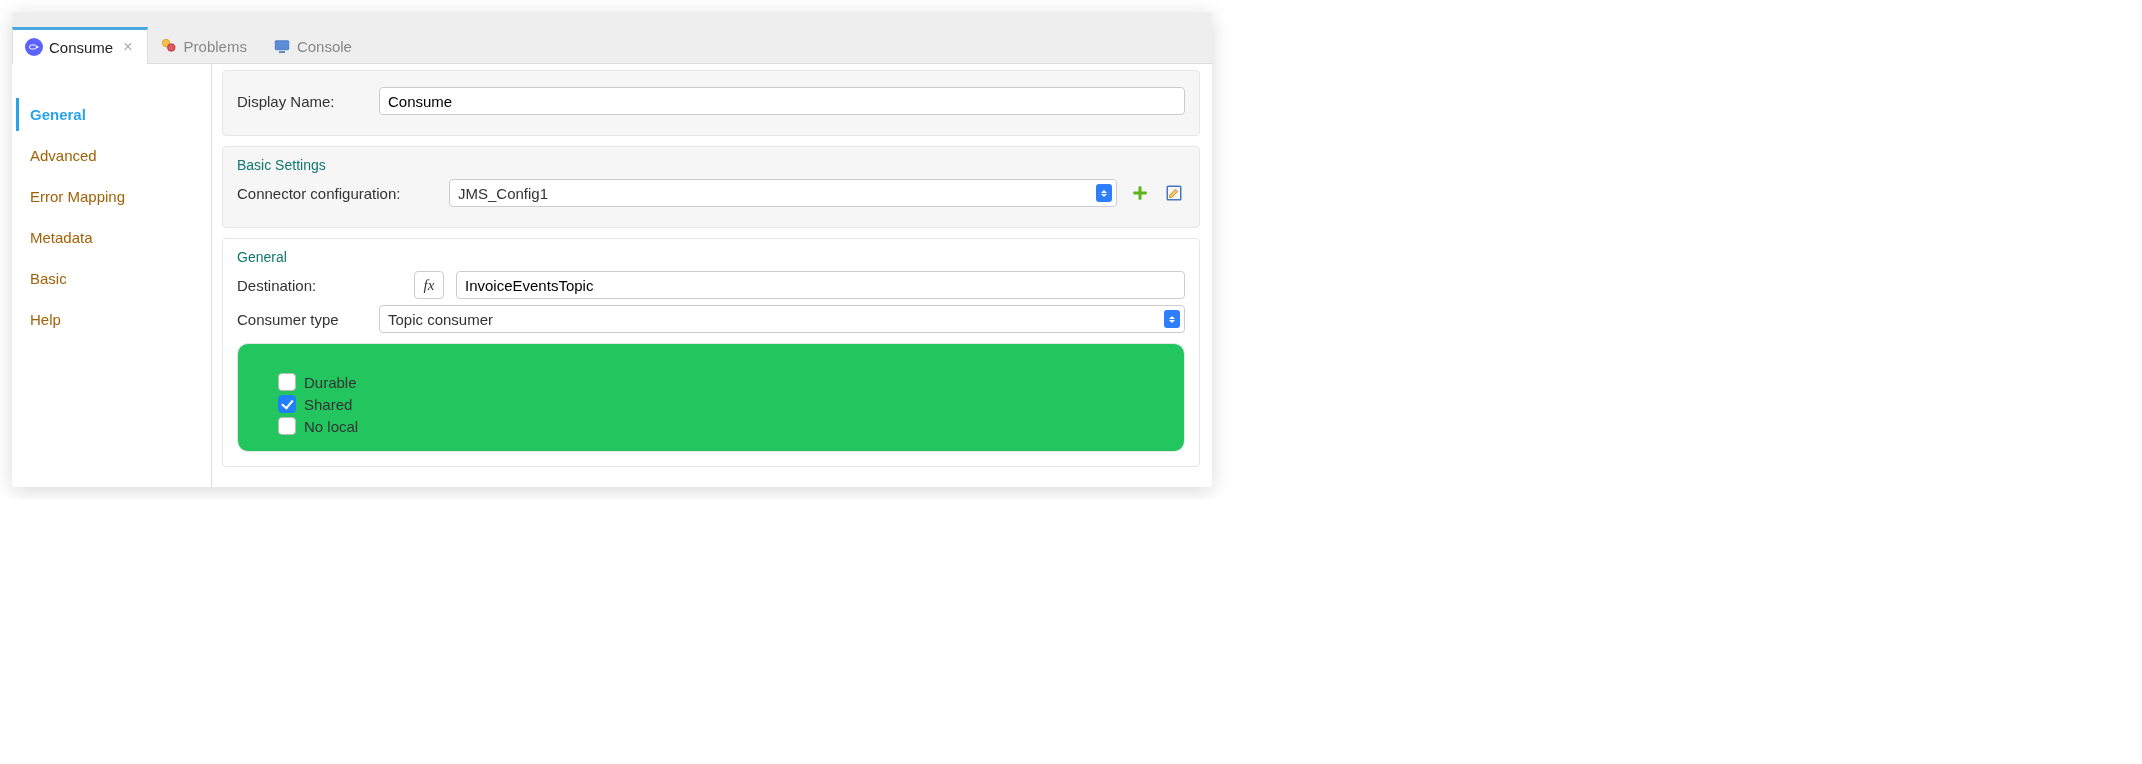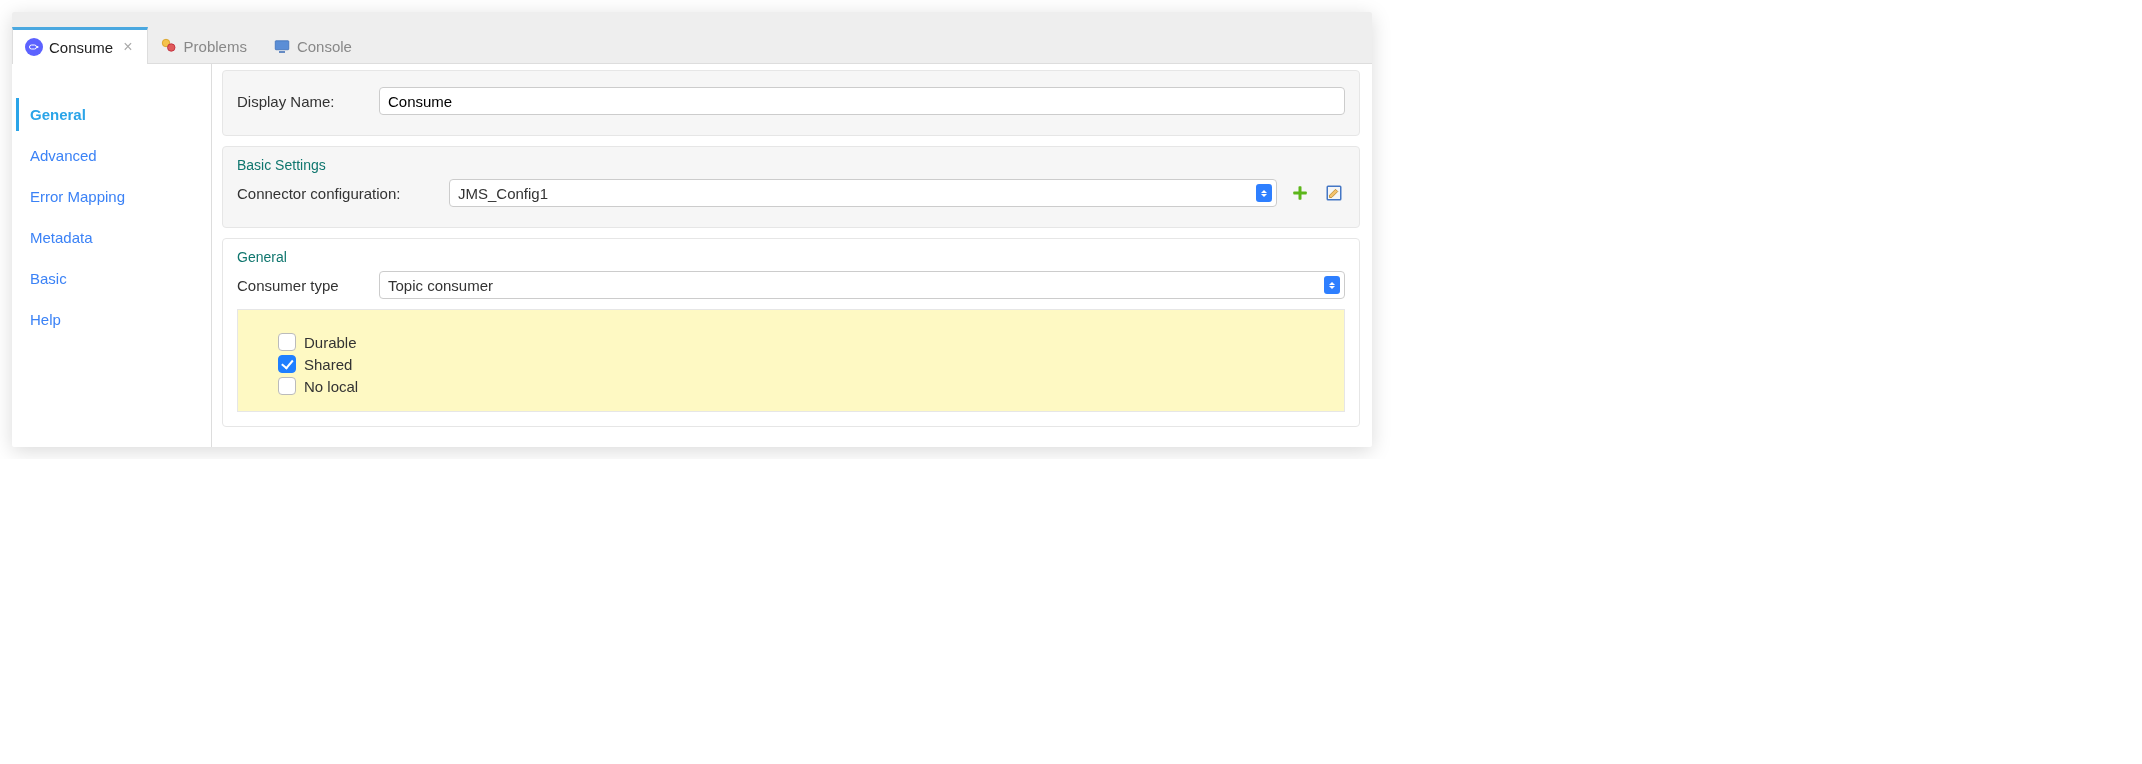--- a/index.html
+++ b/index.html
@@ -3,21 +3,21 @@
 <meta charset="utf-8">
 <style>
   * { box-sizing: border-box; margin: 0; padding: 0; }
   body {
     font-family: -apple-system, BlinkMacSystemFont, "Segoe UI", Arial, sans-serif;
     font-size: 14px;
     color: #333;
     background: #fff;
   }
   .window {
-    width: 1360px;
+    width: 1200px;
     background: #fff;
     box-shadow: 0 4px 20px rgba(0,0,0,0.15);
     margin: 12px;
     border-radius: 2px;
     overflow: hidden;
   }
   .tabbar {
     display: flex;
     align-items: flex-end;
     background: #eeeeee;
@@ -51,21 +51,21 @@
   }
   .sidebar {
     width: 200px;
     border-right: 1px solid #ddd;
     padding-top: 26px;
     padding-left: 4px;
   }
   .sidebar-item {
     padding: 8px 10px 8px 14px;
     font-size: 15px;
-    color: #3b82f6;
+    color: #a16207;
     cursor: pointer;
     margin-top: 8px;
   }
   .sidebar-item.active {
     color: #2aa4e8;
     font-weight: 600;
     border-left: 3px solid #2aa4e8;
     padding-left: 11px;
   }
 
@@ -182,24 +182,24 @@
   .cbox.checked::after {
     content: "";
     width: 5px; height: 9px;
     border: solid #fff;
     border-width: 0 2px 2px 0;
     transform: rotate(40deg) translate(-1px,-1px);
   }
 
   .nested-box {
     border: 1px solid #e6e6e6;
-    border-radius: 0;
-    padding: 19px 12px 12px 12px;
+    border-radius: 11px;
+    padding: 25px 12px 12px 12px;
     margin-top: 10px;
-    background: #fef9c3;
+    background: #22c55e;
   }
 
   
   .circle-icon { width:18px; height:18px; border-radius:50%; display:inline-block; }
   .tab-consume-icon { background:#5c62ff; color:#fff; display:flex;align-items:center;justify-content:center; }
   .tab-consume-icon svg { width:12px;height:12px; }
 
 </style>
 </head>
 <body>
@@ -292,20 +292,27 @@
                 <rect x="3" y="3" width="18" height="18" rx="1" fill="none" stroke="#4476c4" stroke-width="2"></rect>
                 <path d="M6 15 L14 7 L17 10 L9 18 L6 18 Z" fill="#f5c26b" stroke="#b08020"></path>
               </svg>
           </span>
         </div>
       </div>
 
       <div class="section" style="background:#fff;">
         <div class="section-title">General</div>
 
+        <div class="form-row">
+          <span class="form-label wider">Destination:</span>
+          <div class="fx-btn">
+            <span>fx</span>
+          </div>
+          <input type="text" value="InvoiceEventsTopic" style="">
+        </div>
 
         <div class="form-row">
           <span class="form-label narrow">Consumer type</span>
           <div class="select">
             <span>Topic consumer</span>
             <span class="select-caret">
               <span class="caret-up"></span>
                 <span class="caret-down"></span>
             </span>
           </div>

